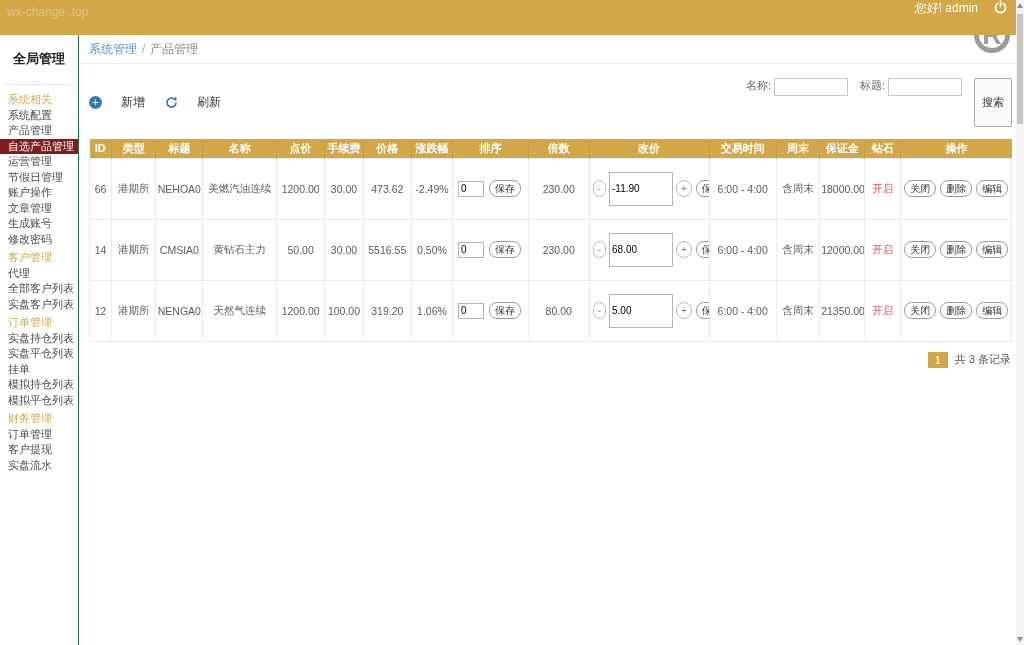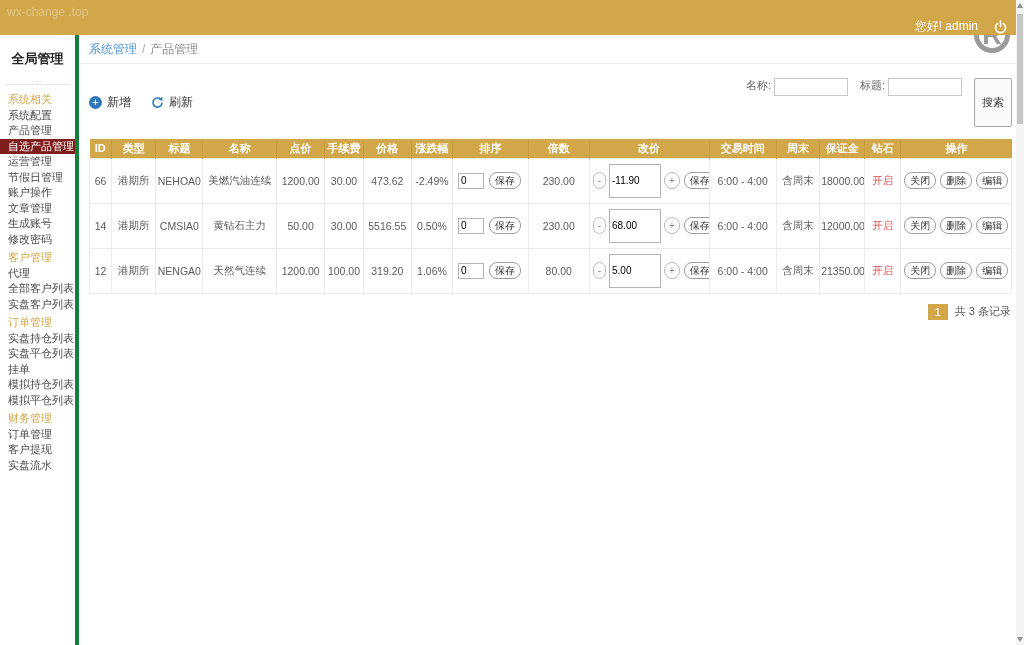--- a/index.html
+++ b/index.html
@@ -2,60 +2,60 @@
 <html><head>
 <meta charset="utf-8">
 <style>
   * { box-sizing: border-box; margin: 0; padding: 0; }
   html,body { width:1024px; height:645px; overflow:hidden; }
   body { font-family:"Liberation Sans","DejaVu Sans",sans-serif; background:#fff; position:relative; font-size:12px; color:#444; }
 
   
   .app-header { position:fixed; top:0; left:0; width:1024px; height:35px; background:#d2a74a; z-index:5; }
   .brand { position:absolute; left:7px; top:5px; font-size:12px; color:rgba(255,255,255,.32); }
-  .header-right { position:absolute; right:16px; top:0; height:35px; display:flex; align-items:flex-end; gap:15px; color:#fff; font-size:12px; }
+  .header-right { position:absolute; right:16px; top:0; height:35px; display:flex; align-items:flex-start; gap:15px; color:#fff; font-size:12px; }
   .power-btn { display:inline-flex; align-items:center; cursor:pointer; }
 
   
   .watermark { position:fixed; top:17px; right:14px; width:36px; height:36px; border:5px solid #9b9b9b; border-radius:50%; color:#9b9b9b; font-size:27px; font-weight:bold; display:flex; align-items:center; justify-content:center; z-index:1; background:transparent; line-height:1; }
 
   
-  .sidebar { position:fixed; left:0; top:35px; bottom:0; width:79px; background:#fff; border-right:4px solid #15803d; z-index:2; }
+  .sidebar { position:fixed; left:0; top:35px; bottom:0; width:79px; background:#fff; border-right:1px solid #15803d; z-index:2; }
   .sb-title { text-align:center; font-size:13px; font-weight:bold; color:#222; padding:15px 0 9px; }
   .sb-divider { border-bottom:1px solid #e6e6e6; margin:0 5px 7px; text-align:center; color:#ccc; font-size:7px; line-height:7px; }
   .sb-item { font-size:11px; color:#4a4a4a; padding:2px 0 2px 8px; line-height:11.5px; cursor:pointer; white-space:nowrap; }
   .sb-item.section { color:#d2a74a; margin-top:3px; cursor:default; }
   .sb-item.active { background:#7f1d1d; color:#fff; }
 
   
   .main { position:absolute; left:80px; top:35px; width:936px; }
   .breadcrumb { height:29px; line-height:29px; padding-left:9px; font-size:12px; color:#8a8a8a; border-bottom:1px solid #ededed; background:#fff; }
   .breadcrumb a { color:#5094d5; text-decoration:none; cursor:pointer; }
   .breadcrumb .sep { margin:0 5px; color:#aaa; }
 
   .toolbar { display:flex; align-items:center; justify-content:space-between; padding:14px 4px 12px 9px; }
   .tool-left { display:flex; align-items:center; }
-  .tool-btn { display:inline-flex; align-items:center; gap:5px; margin-right:20px; font-size:12px; color:#333; cursor:pointer; background:none; border:none; font-family:inherit; }
+  .tool-btn { display:inline-flex; align-items:center; gap:19px; margin-right:20px; font-size:12px; color:#333; cursor:pointer; background:none; border:none; font-family:inherit; }
   .add-ico { width:13px; height:13px; border-radius:50%; background:#2f79b9; color:#fff; display:inline-flex; align-items:center; justify-content:center; font-size:11px; line-height:1; }
   .add-ico::before { content:"+"; margin-top:-1px; }
   .tool-right { display:flex; font-size:11px; color:#666; }
   .tool-right label { margin-right:3px; }
   .tool-right input { width:74px; height:18px; border:1px solid #c8c8c8; margin-right:12px; padding:0 3px; font-size:11px; }
   .search-btn { font-size:11px; padding:16px 7px; background:#fafafa; border:1px solid #a9a9a9; border-radius:2px; color:#333; cursor:pointer; font-family:inherit; }
 
   
   .tbl-wrap { padding:0 4px 0 9px; }
   table { width:100%; border-collapse:collapse; table-layout:fixed; }
   thead th { background:#d2a74a; color:#fff; font-weight:bold; font-size:11px; height:19px; border-right:1px solid #c89c3d; padding:0 1px; white-space:nowrap; overflow:hidden; }
   thead th:last-child { border-right:none; }
   tbody td { border:1px solid #ebebeb; text-align:center; color:#5c5c5c; font-size:10.5px; height:21px; padding:1px 1px; white-space:nowrap; overflow:hidden; }
   .tbtn { font-size:10px; background:#fff; border:1px solid #9d9d9d; border-radius:8px; padding:1px 5px; margin:0 2px; color:#333; cursor:pointer; font-family:inherit; line-height:1.3; }
   .tbtn.step { padding:1px 4px; color:#888; border-color:#bbb; }
   .sort-input { width:26px; height:16px; border:1px solid #b5b5b5; font-size:10px; padding:0 2px; margin-right:3px; }
-  .adj-input { width:52px; height:16px; border:1px solid #b5b5b5; font-size:10px; padding:16px 2px; margin:4px 1px; }
+  .adj-input { width:64px; height:16px; border:1px solid #b5b5b5; font-size:10px; padding:16px 2px; margin:12px 1px; }
   .red { color:#d9534f; }
 
   
   .pager { display:flex; justify-content:flex-end; align-items:center; gap:7px; padding:10px 5px 0 0; font-size:11px; color:#555; }
   .page-num { background:#d2a74a; color:#fff; padding:2px 7px; cursor:pointer; }
 
   
   .scrollbar { position:fixed; right:0; top:0; bottom:0; width:8px; background:#f3f3f3; z-index:10; }
   .sb-thumb { position:absolute; left:1px; right:1px; top:14px; height:110px; background:#c5c5c5; cursor:pointer; }
   .sb-up { position:absolute; top:3px; left:1px; width:0; height:0; border-left:3px solid transparent; border-right:3px solid transparent; border-bottom:5px solid #8f8f8f; }

